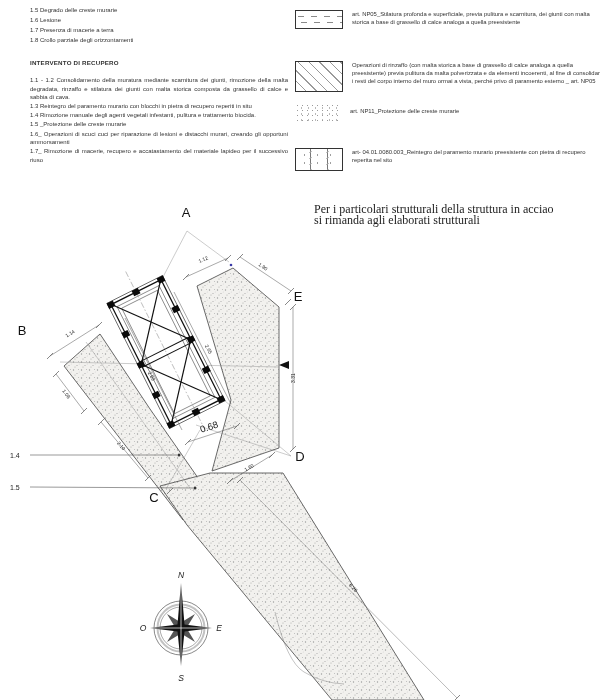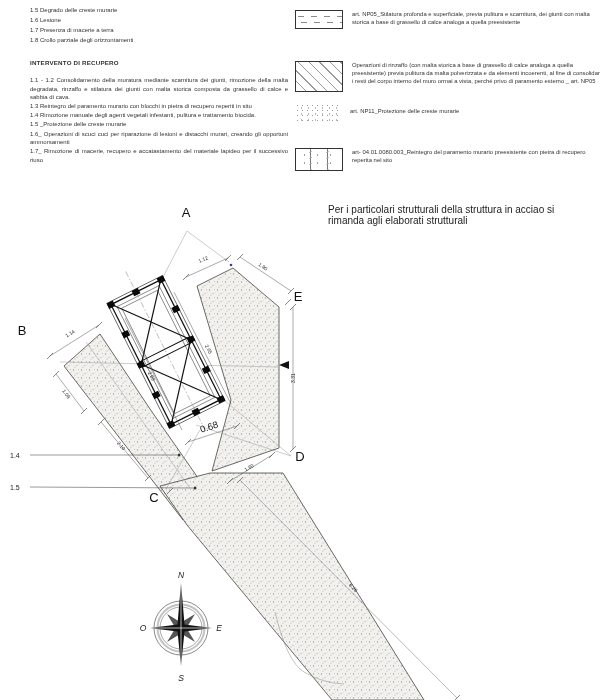--- a/index.html
+++ b/index.html
@@ -23,21 +23,21 @@
   .sw-hatch{height:29px;border:1px solid #333;
      background-image:repeating-linear-gradient(45deg,transparent 0 6.5px,#9a9a9a 6.5px 7.5px);}
   .sw-stipple{height:21px;border:none;
      background-image:radial-gradient(#9a9a9a 0.8px,transparent 1px),
                       radial-gradient(#b9b9b9 0.7px,transparent 1px);
      background-size:5px 5px,7px 6px;background-position:0 0,3px 2px;}
   .sw-rubble{height:21px;border:1px solid #333;
      background-image:radial-gradient(#666 0.7px,transparent 1px),
                       linear-gradient(80deg,transparent 46%,#777 48%,#777 52%,transparent 54%);
      background-size:13px 8px,17px 6px;background-position:2px 2px,6px 3px;}
-  #note{left:328px;top:204px;width:242px;font-size:10px;line-height:11px;color:#222;}
+  #note{left:314px;top:204px;width:242px;font-size:12px;line-height:11px;color:#222;font-family:Liberation Serif, serif;}
   svg text{font-family:"Liberation Sans", sans-serif;}
   svg .serif{font-family:"DejaVu Serif", serif;font-style:italic;}
 </style>
 </head>
 <body>
 
 <svg class="abs" style="left:0;top:0;" width="600" height="700" viewBox="0 0 600 700">
   <defs>
     <pattern id="stip" width="8" height="8" patternUnits="userSpaceOnUse">
       <rect width="8" height="8" fill="#f2f1ee"></rect>

